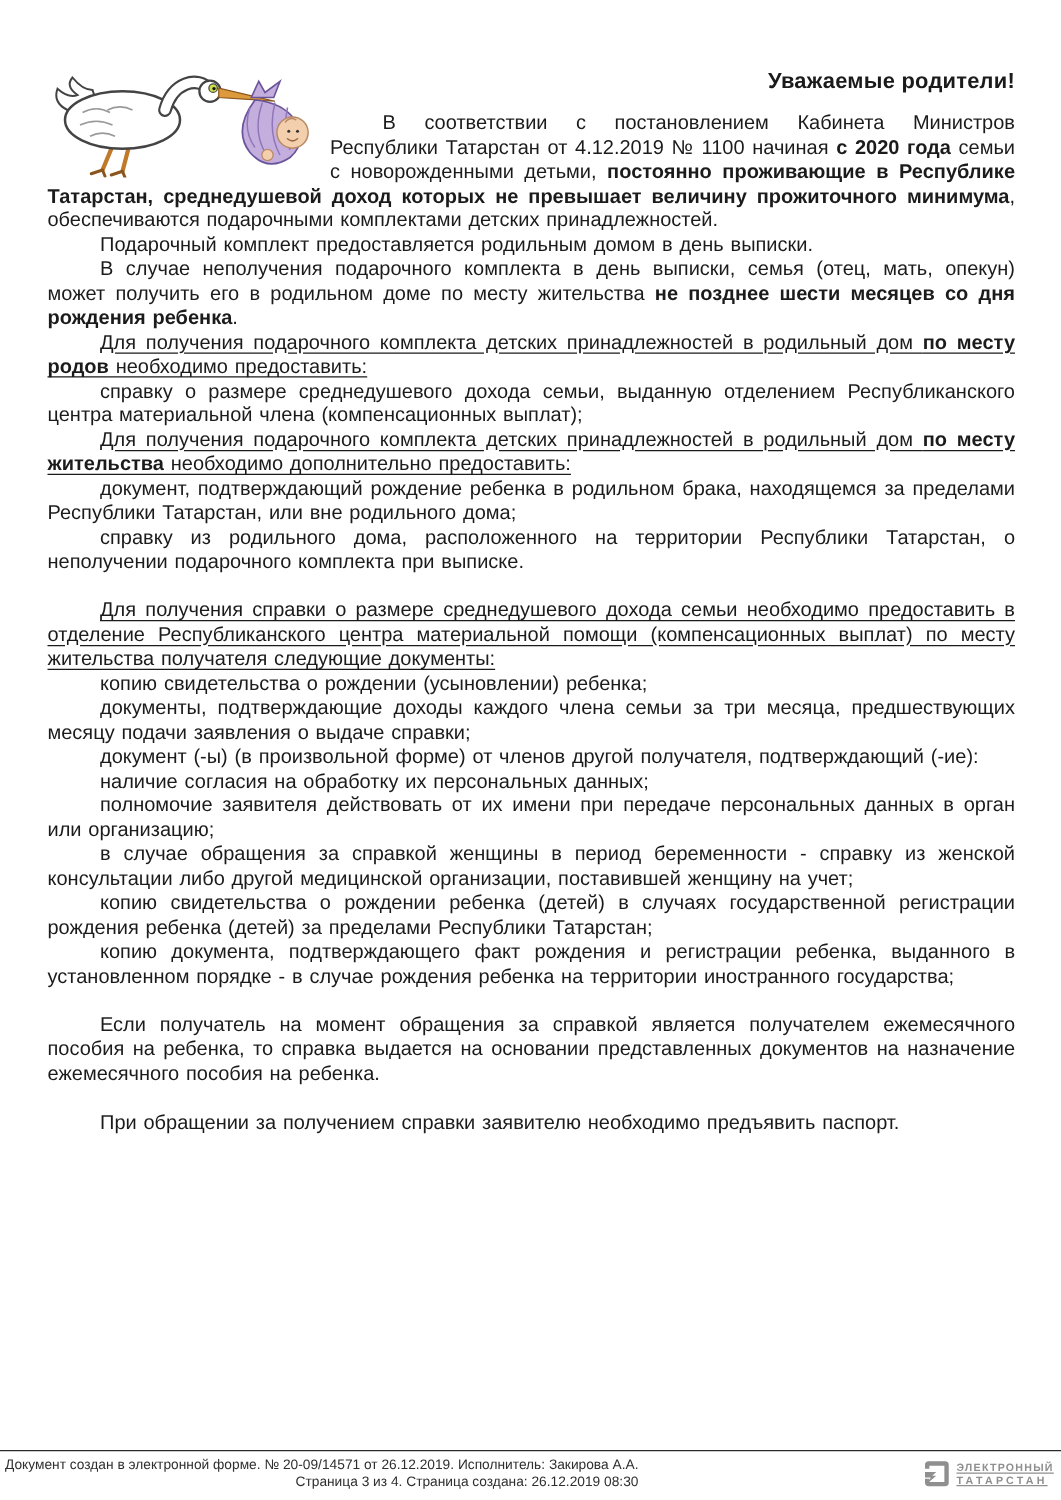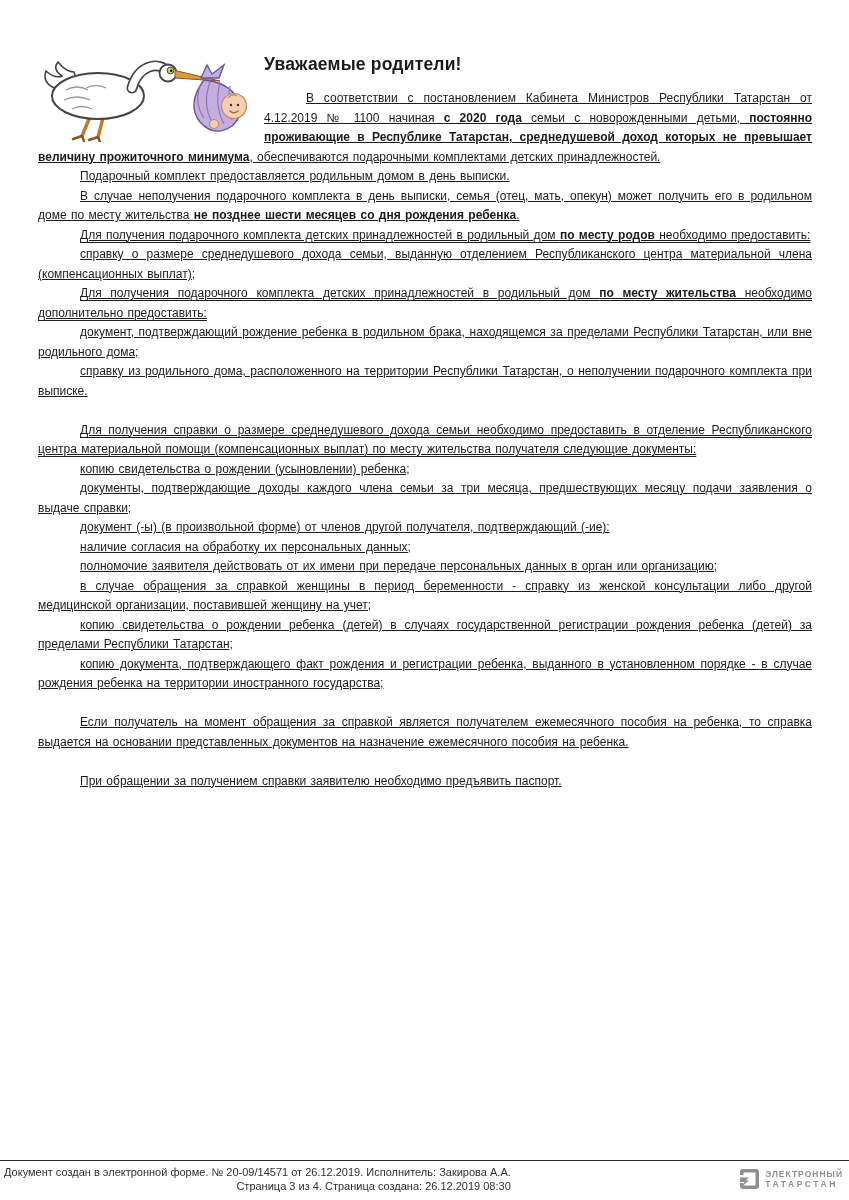--- a/index.html
+++ b/index.html
@@ -22,33 +22,32 @@
   }
   .illu {
     float: left;
     width: 212px;
     height: 88px;
     margin: 0 14px 2px 0;
   }
   .doc-title {
     font-size: 17.5px;
     font-weight: bold;
-    text-align: left;
+    text-align: right;
     margin: 0 0 14px 0;
     padding-left: 80px;
     letter-spacing: 0.2px;
   }
   .para {
-    font-size: 12px;
+    font-size: 16px;
     line-height: 19.5px;
     text-align: justify;
     text-indent: 42px;
     margin: 0;
     word-spacing: 1px;
-    text-decoration: underline;
   }
   .para.gap { margin-top: 19.5px; }
   .b { font-weight: bold; }
   .u { text-decoration: underline; text-underline-offset: 3px; }
   .footer {
     position: absolute;
     left: 0;
     right: 0;
     bottom: 0;
     height: 40px;
@@ -64,20 +63,21 @@
     text-align: right;
   }
   .footer-logo {
     position: absolute;
     right: 6px;
     top: 6px;
     display: flex;
     align-items: center;
     gap: 4px;
     color: #8f8f8f;
+    text-decoration: underline;
   }
   .logo-mark { width: 24px; height: 24px; }
   .logo-text {
     font-size: 8.5px;
     font-weight: bold;
     line-height: 10px;
     letter-spacing: 1px;
     text-transform: uppercase;
   }
   .logo-text .l2 { letter-spacing: 2.6px; }

